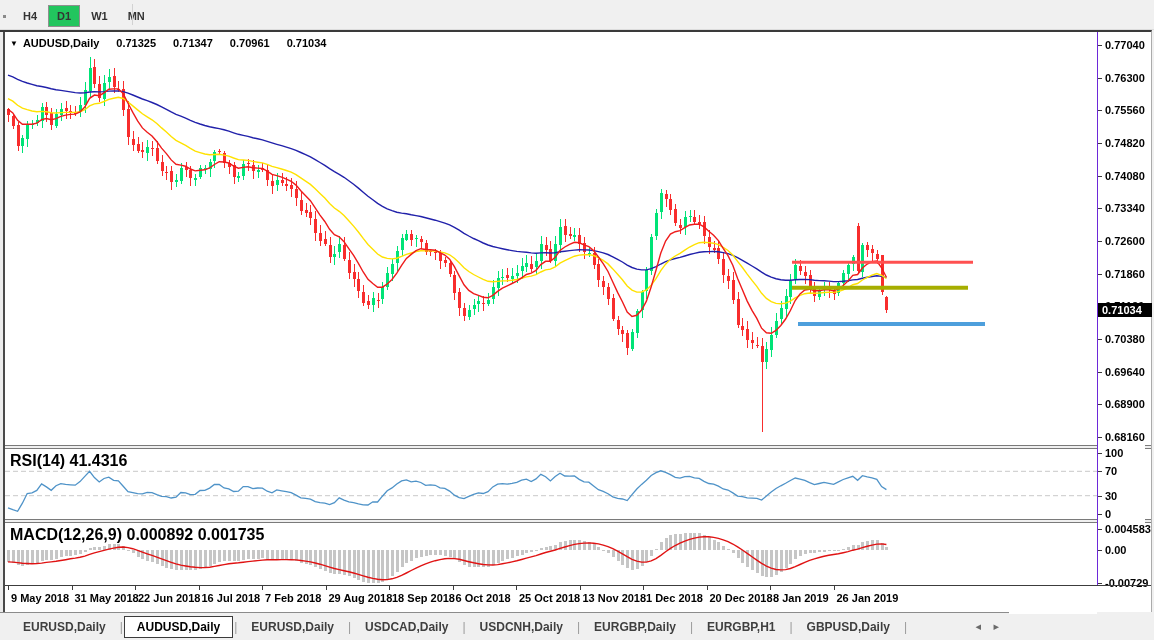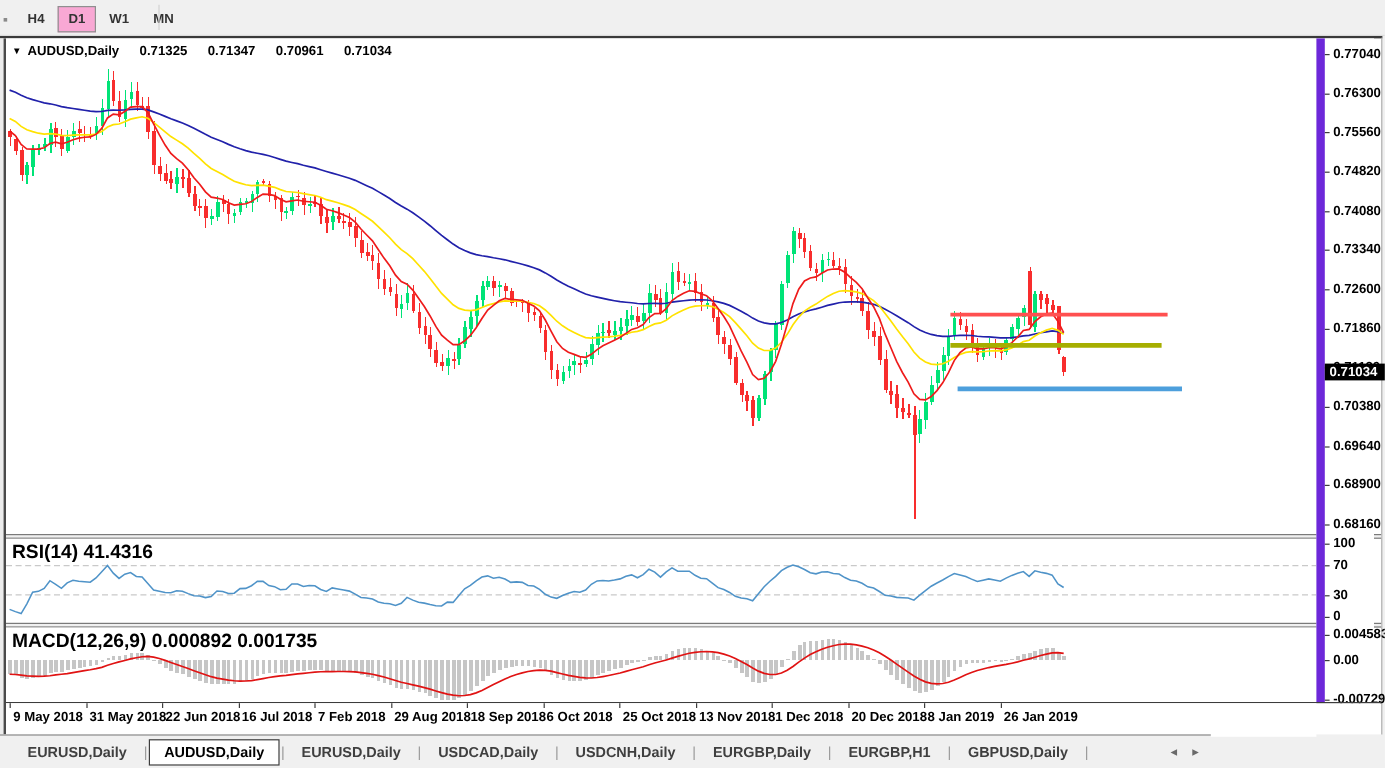--- a/index.html
+++ b/index.html
@@ -5,21 +5,21 @@
   *{box-sizing:border-box;margin:0;padding:0}
   html,body{width:1154px;height:640px;overflow:hidden;background:#f0f0f0;
     font-family:"Liberation Sans",sans-serif;position:relative}
   
   .toolbar{position:absolute;left:0;top:0;width:1154px;height:30px;background:#f0f0f0;
     border-bottom:1px solid #dcdcdc}
   .grip{position:absolute;left:3px;top:15px;width:3px;height:3px;background:#8a8a8a}
   #tf-list{position:absolute;left:14px;top:3px;height:24px;display:flex;align-items:flex-end}
   .tf{display:inline-block;font-size:11px;font-weight:700;color:#333;padding:4px 8px;margin-right:2px;
     border:1px solid transparent;cursor:default}
-  .tf.active{background:#f9a8d4;border:1px solid #8f8f8f}
+  .tf.active{background:#22c55e;border:1px solid #8f8f8f}
   .vsep{position:absolute;left:132px;top:4px;width:1px;height:21px;background:#d2d2d2}
   
   .chart-window{position:absolute;left:0;top:30px;width:1152px;height:582px;background:#fff;
     border-top:2px solid #3a3a3a;border-right:1px solid #ababab}
   .left-strip{position:absolute;left:0;top:0;width:5px;height:580px;background:#ececec;
     border-right:2px solid #4a4a4a}
   #main-svg{position:absolute;left:5px;top:0;background:#fff}
   .ohlc{position:absolute;left:10px;top:5px;font-size:11px;font-weight:700;color:#000;white-space:nowrap}
   .ohlc .dd{font-size:8px;margin-right:5px;position:relative;top:-1px}
   .ohlc span.val{margin-left:17px}
@@ -27,21 +27,21 @@
     border-top:1px solid #7a7a7a;border-bottom:1px solid #7a7a7a}
   #split1{top:413px}
   #split2{top:487px}
   #rsi-svg{position:absolute;left:5px;top:417px;background:#fff}
   #macd-svg{position:absolute;left:5px;top:491px;background:#fff}
   .panel-label{position:absolute;left:10px;font-size:16px;font-weight:700;color:#000;white-space:nowrap}
   #rsi-label{top:420px}
   #macd-label{top:494px}
   
   #price-axis{position:absolute;left:1097px;top:0;width:48px;height:553px;background:#fff;
-    border-left:7px solid #6d28d9}
+    border-left:1px solid #6d28d9}
   #price-axis .tick{position:absolute;left:0;width:4px;height:1px;background:#3c3c3c}
   #price-axis .alab{position:absolute;left:7px;font-size:11px;font-weight:700;color:#000;white-space:nowrap}
   #price-axis .badge{position:absolute;left:0;width:54px;height:14px;background:#000;color:#fff;
     font-size:11px;font-weight:700;padding:1px 0 0 4px}
   
   .bottom-line{position:absolute;left:5px;top:553px;width:1146px;height:1px;background:#3c3c3c}
   #date-axis{position:absolute;left:5px;top:554px;width:1092px;height:28px;background:#fff}
   #date-axis .dtick{position:absolute;top:0;width:1px;height:4px;background:#3c3c3c}
   #date-axis .dlab{position:absolute;top:6px;font-size:11px;font-weight:700;color:#000;white-space:nowrap}
   

